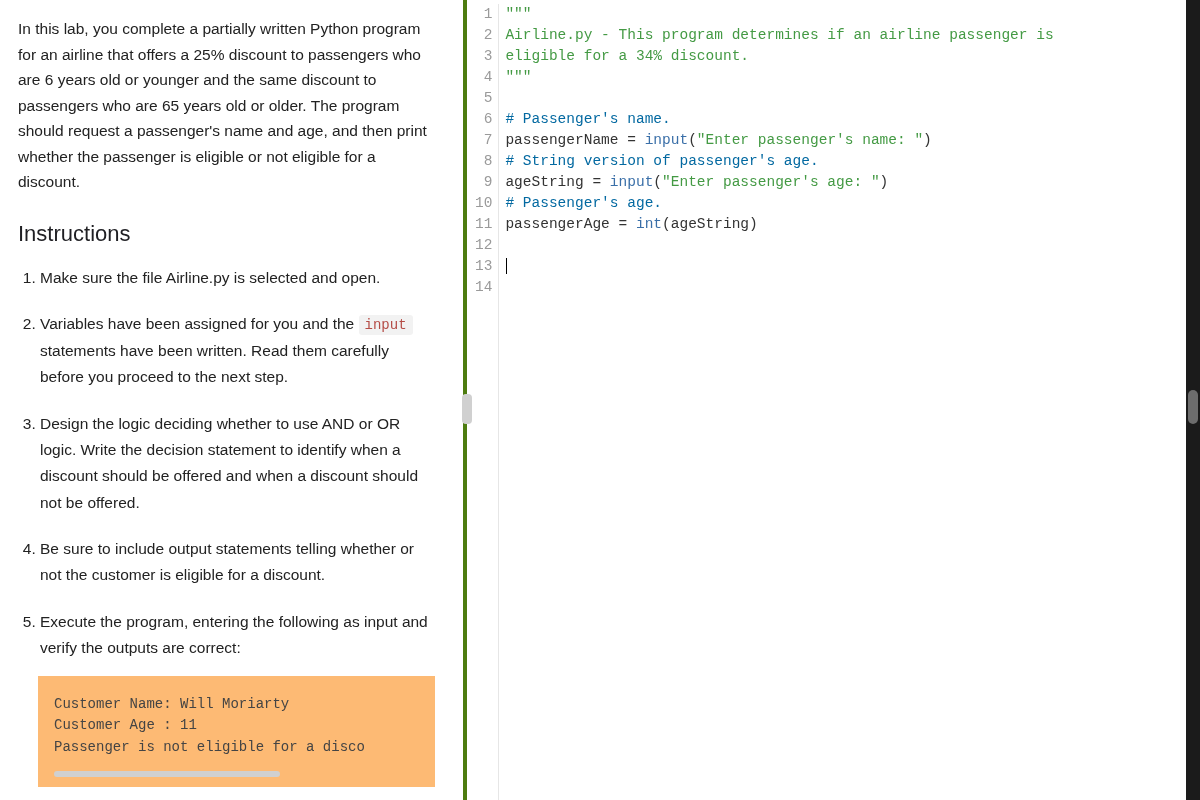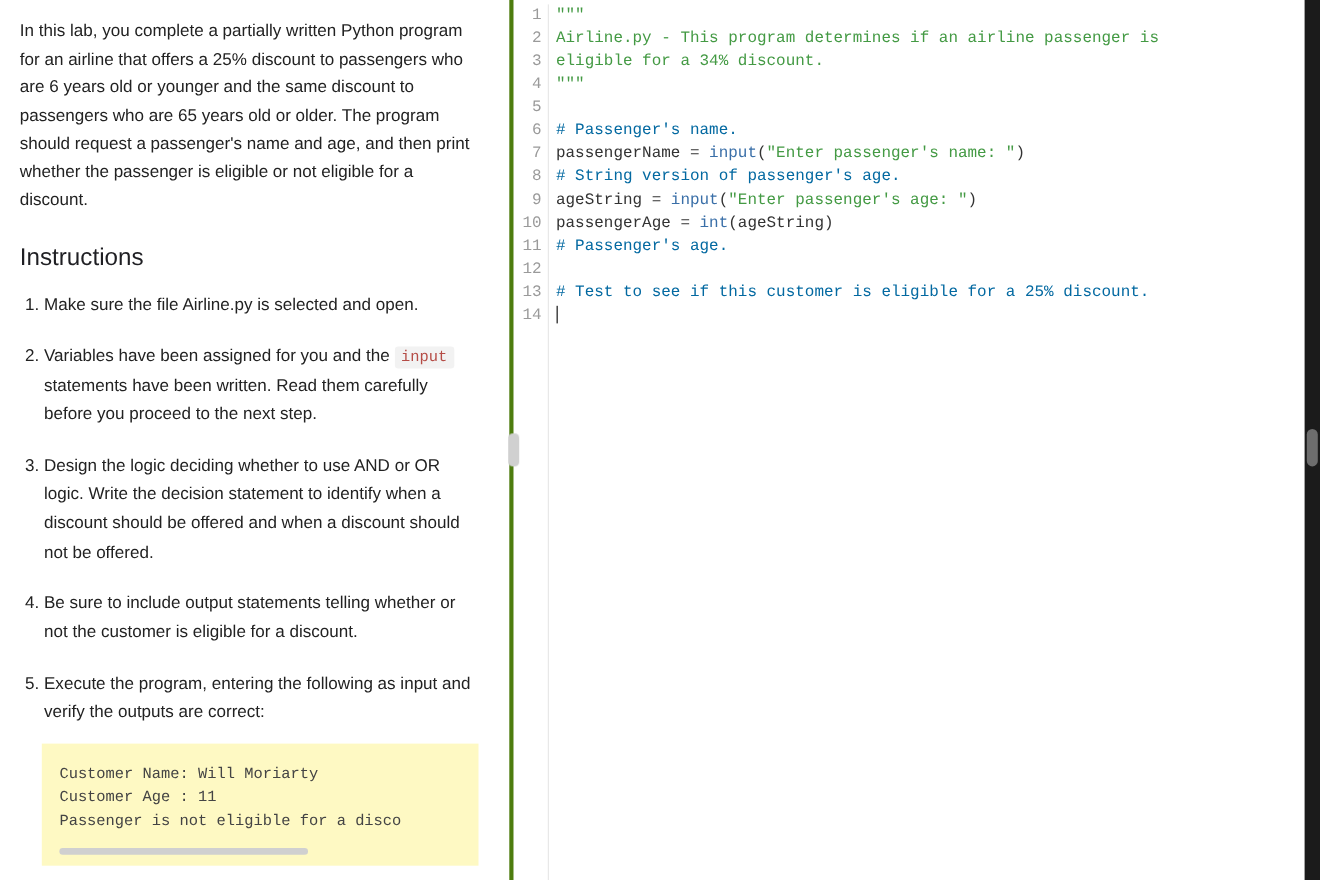--- a/index.html
+++ b/index.html
@@ -47,21 +47,21 @@
   .inst-list li strong { font-weight: 400; }
   .inline-code {
     font-family: "SFMono-Regular", Consolas, "Liberation Mono", Menlo, monospace;
     background: #f2f2f2;
     color: #b54c46;
     padding: 2px 6px;
     border-radius: 3px;
     font-size: 14px;
   }
   .sample-block {
-    background: #fef9c3;
+    background: #fdba74;
     font-family: "SFMono-Regular", Consolas, "Liberation Mono", Menlo, monospace;
     font-size: 14px;
     color: #444;
     padding: 18px 16px 10px 16px;
     margin-top: 14px;
     margin-left: -2px;
     line-height: 1.55;
     white-space: pre;
     overflow-x: hidden;
     position: relative;
@@ -188,23 +188,22 @@
     <div class="code-lines">
       <div><span class="tok-str">"""</span></div>
       <div><span class="tok-str">Airline.py - This program determines if an airline passenger is </span></div>
       <div><span class="tok-str">eligible for a 34% discount.</span></div>
       <div><span class="tok-str">"""</span></div>
       <div><span class="tok-default"></span></div>
       <div><span class="tok-comment"># Passenger's name.</span></div>
       <div><span class="tok-default">passengerName = </span><span class="tok-builtin">input</span><span class="tok-default">(</span><span class="tok-str">"Enter passenger's name: "</span><span class="tok-default">)</span></div>
       <div><span class="tok-comment"># String version of passenger's age.</span></div>
       <div><span class="tok-default">ageString = </span><span class="tok-builtin">input</span><span class="tok-default">(</span><span class="tok-str">"Enter passenger's age: "</span><span class="tok-default">)</span></div>
+      <div><span class="tok-comment"># Passenger's age.</span></div>
       <div><span class="tok-default">passengerAge = </span><span class="tok-builtin">int</span><span class="tok-default">(ageString)</span></div>
-      <div><span class="tok-comment"># Passenger's age.</span></div>
       <div><span class="tok-default"></span></div>
-      <div><span class="tok-comment"># Test to see if this customer is eligible for a 25% discount.</span></div>
       <div><span class="tok-default"></span><span class="cursor"></span></div>
     </div>
   </div>
   <div class="right-scroll">
     <div class="right-scroll-thumb"></div>
   </div>
 </div>
 
 </body></html>

